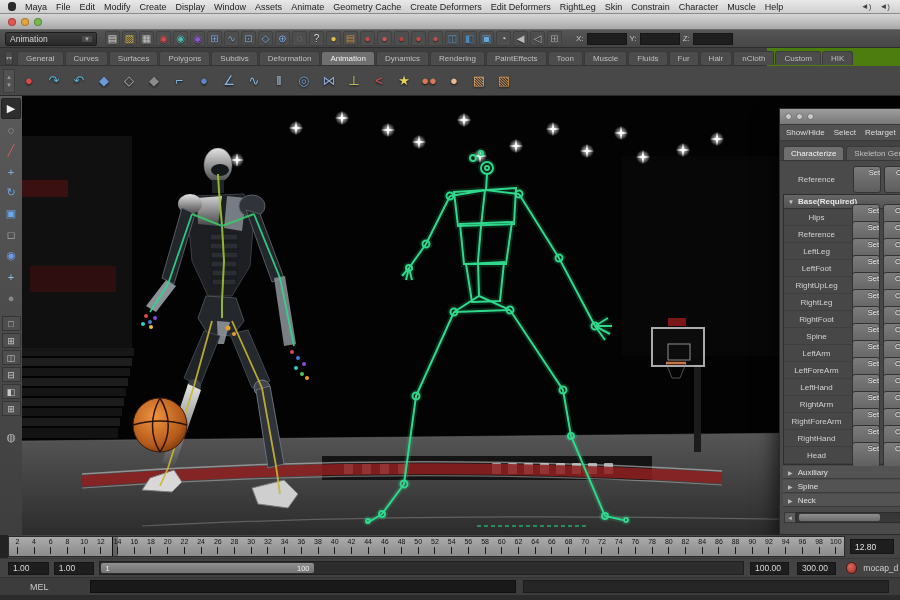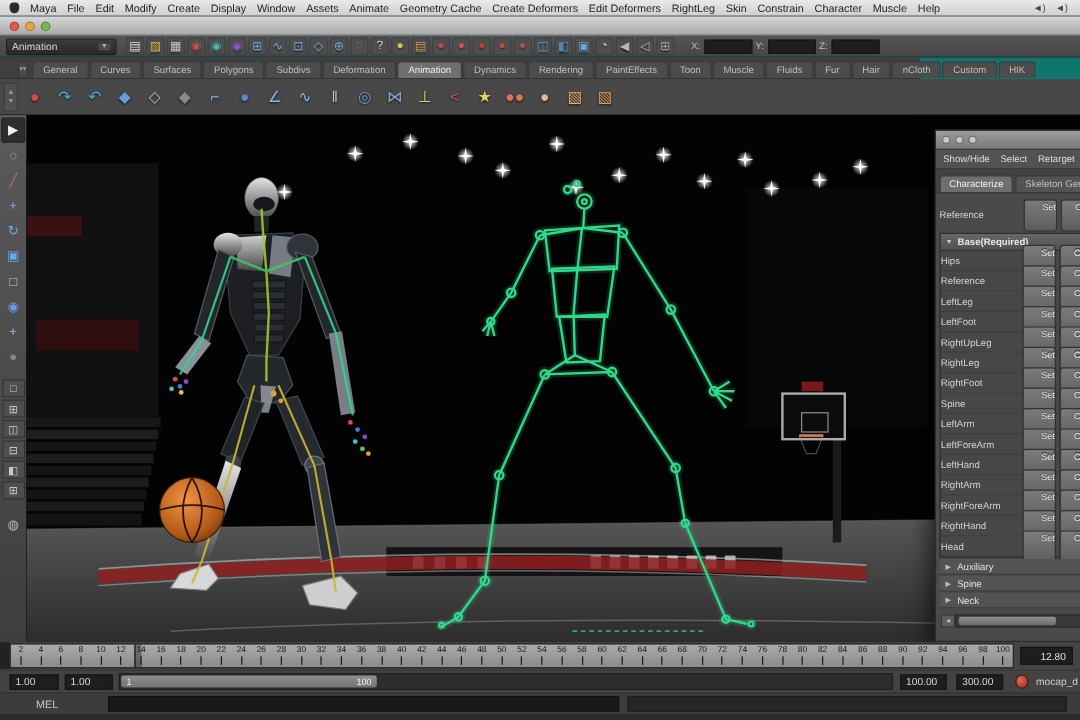--- a/index.html
+++ b/index.html
@@ -1,18 +1,18 @@
 <!DOCTYPE html>
 <html><head>
 <meta charset="utf-8">
 <style>
   * { margin:0; padding:0; box-sizing:border-box; }
   html,body { width:900px; height:600px; overflow:hidden; background:#000; }
   body { font-family:"Liberation Sans", sans-serif; }
-  #root { position:relative; width:900px; height:600px; background:#0f766e; }
+  #root { position:relative; width:900px; height:600px; background:#4d7c0f; }
 
   
   #mac-menubar { position:absolute; left:0; top:0; width:900px; height:14px;
     background:linear-gradient(#e9e9e9,#cfcfcf); display:flex; align-items:center;
     padding-left:8px; gap:9px; font-size:9px; color:#1c1c1c; border-bottom:1px solid #8a8a8a;}
   .apple { width:8px; height:9px; background:#2a2a2a; border-radius:40% 40% 45% 45%; flex:0 0 auto;}
   .mmenu-item { white-space:nowrap; cursor:default;}
   .mmenu-item:first-of-type { font-weight:bold; }
   #mac-right { margin-left:auto; margin-right:10px; display:flex; gap:8px; font-size:8px; color:#444;}
 
@@ -34,21 +34,21 @@
     display:flex; align-items:center; padding:0 4px; margin-right:6px;}
   #mode-select .arr { margin-left:auto; font-size:6px; color:#aaa; background:#4a4a4a; padding:0 2px; border-radius:1px;}
   .sl-icon { width:15px; height:15px; display:flex; align-items:center; justify-content:center;
     font-size:10px; background:#4e4e4e; border:1px solid #414141; border-radius:2px; text-shadow:0 1px 1px #222;}
   #xyz-group { display:flex; align-items:center; gap:3px; margin-left:12px;}
   .xyz-label { font-size:8px; color:#c3c3c3;}
   .xyz-field { width:40px; height:12px; background:#1e1e1e; border:1px solid #161616; color:#ddd; font-size:8px; padding:0 2px;}
 
   
   #shelf-tabs { position:absolute; left:0; top:48px; width:767px; height:18px; background:#3f3f3f;
-    display:flex; align-items:flex-end; padding-left:15px; gap:1px; border-bottom:1px solid #333;}
+    display:flex; align-items:flex-end; padding-left:5px; gap:1px; border-bottom:1px solid #333;}
   .corner-box { width:16px; height:14px; background:#4a4a4a; border:1px solid #383838; margin-right:3px;
     color:#999; font-size:6px; text-align:center; line-height:12px;}
   .shelf-tab { font-size:8px; color:#bfbfbf; background:#4c4c4c; padding:2px 8px 2px 8px;
     border-radius:3px 3px 0 0; border:1px solid #3a3a3a; border-bottom:none; white-space:nowrap;}
   .shelf-tab.active { background:#707070; color:#f0f0f0;}
 
   
   #shelf-icons { position:absolute; left:0; top:66px; width:900px; height:30px; background:#484848;
     display:flex; align-items:center; gap:3px; padding-left:3px; border-bottom:1px solid #2a2a2a;}
   .shelf-handle { width:12px; height:24px; background:#515151; border:1px solid #3c3c3c; color:#9a9a9a;
@@ -89,21 +89,21 @@
   .hik-light { width:7px; height:7px; border-radius:50%; background:#c9c9c9; border:1px solid #6f6f6f; margin-right:4px;}
   #hik-menu { height:16px; background:#525252; display:flex; align-items:center; gap:9px; padding:0 6px;
     font-size:8px; color:#dedede; border-bottom:1px solid #3a3a3a; white-space:nowrap;}
   #hik-tabs { height:20px; background:#424242; display:flex; align-items:flex-end; gap:2px; padding:2px 3px 0 3px;
     border-bottom:1px solid #363636;}
   .hik-tab { font-size:8px; color:#c0c0c0; background:#535353; border:1px solid #3a3a3a; border-bottom:none;
     border-radius:3px 3px 0 0; padding:2px 7px; white-space:nowrap;}
   .hik-tab.active { background:#6e6e6e; color:#f2f2f2;}
   #hik-body { flex:1; display:flex; flex-direction:column; padding:10px 3px 0 3px;}
   .hik-row { display:flex; align-items:center; height:17px; padding-right:3px;}
-  .hik-row .lbl { flex:1; font-size:8px; color:#d2d2d2; white-space:nowrap; overflow:hidden;}
+  .hik-row .lbl { flex:1; text-align:center; font-size:8px; color:#d2d2d2; white-space:nowrap; overflow:hidden;}
   .btn { height:27px; line-height:11px; font-size:7.5px; color:#ececec; text-align:right;
     background:linear-gradient(#7b7b7b,#5d5d5d); border:1px solid #333; border-radius:3px;
     text-shadow:0 -1px 0 #3a3a3a; margin-left:3px;}
   .btn.set { width:28px;} .btn.clear { width:31px;}
   #base-frame { margin-top:6px; border:1px solid #2e2e2e; background:#474747;}
   #base-header { height:14px; background:linear-gradient(#666,#525252); display:flex; align-items:center;
     font-size:8px; font-weight:bold; color:#e8e8e8; padding:0 4px; border-bottom:1px solid #333;}
   #base-header .tri { font-size:6px; margin-right:4px; color:#ccc;}
   #base-frame .hik-row { border-bottom:1px solid rgba(0,0,0,.12);}
   .hik-section { height:13px; background:#535353; border-bottom:1px solid #3c3c3c; display:flex; align-items:center;
@@ -121,21 +121,21 @@
     display:flex; align-items:center;}
   #ts-left { width:8px; height:23px; background:#222;}
   #ruler { position:relative; width:837px; height:21px; background:linear-gradient(#ababab,#8b8b8b);
     border:1px solid #2a2a2a; display:flex;}
   .tick { flex:1; position:relative; text-align:center;}
   .tick .num { display:block; font-size:7px; color:#141414; line-height:9px; transform:translateX(0);}
   .tick .mark { display:block; width:1px; height:7px; background:#1a1a1a; margin:1px auto 0 auto;}
   #playhead { position:absolute; left:103px; top:0; width:6px; height:100%;
     background:rgba(25,25,25,.4); border-left:1px solid #111;}
   #current-time { width:44px; height:15px; margin-left:5px; background:#1e1e1e; border:1px solid #141414;
-    color:#e0e0e0; font-size:8.5px; display:flex; align-items:center; padding-left:16px;}
+    color:#e0e0e0; font-size:8.5px; display:flex; align-items:center; padding-left:4px;}
 
   
   #range-row { position:absolute; left:0; top:558px; width:900px; height:19px; background:#434343;
     display:flex; align-items:center; border-top:1px solid #383838;}
   .rfield { height:13px; background:#1e1e1e; border:1px solid #151515; color:#d8d8d8; font-size:8.5px;
     display:flex; align-items:center; padding-left:4px;}
   #rf1 { width:42px; margin-left:8px;} #rf2 { width:42px; margin-left:5px;}
   #rslider { position:relative; width:668px; height:14px; margin-left:5px; background:#2d2d2d;
     border:1px solid #1f1f1f;}
   #rrange { position:absolute; left:1px; top:1px; width:33%; height:10px;

